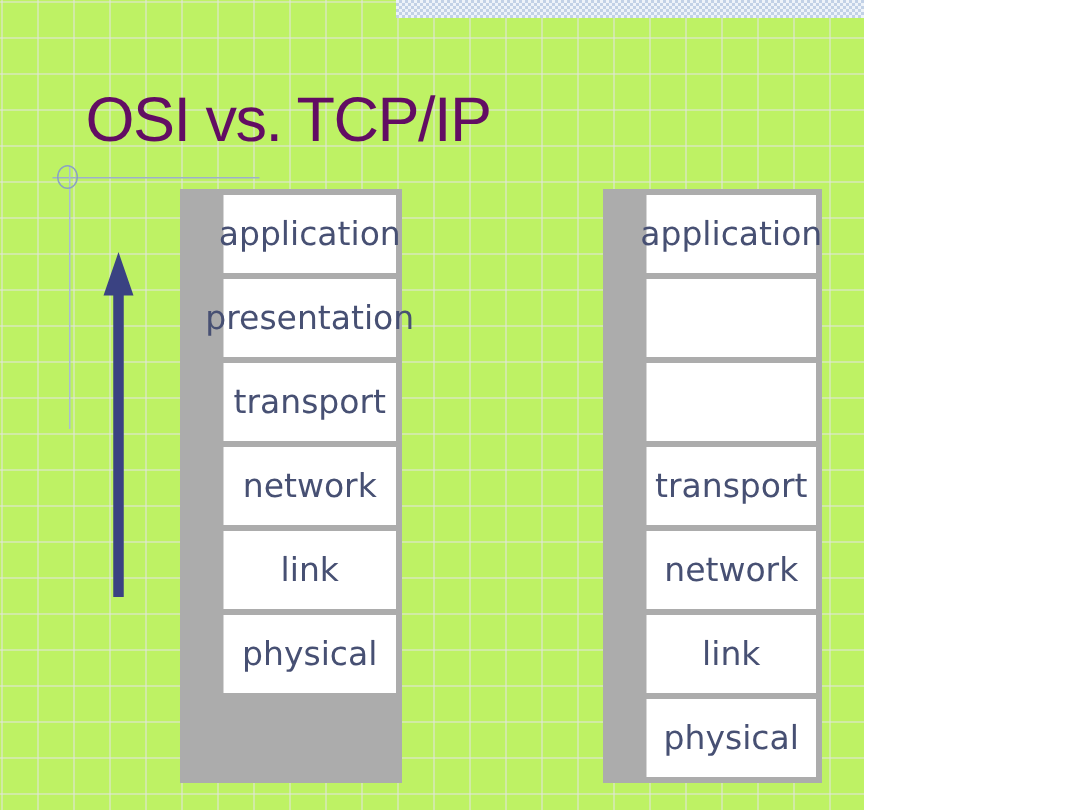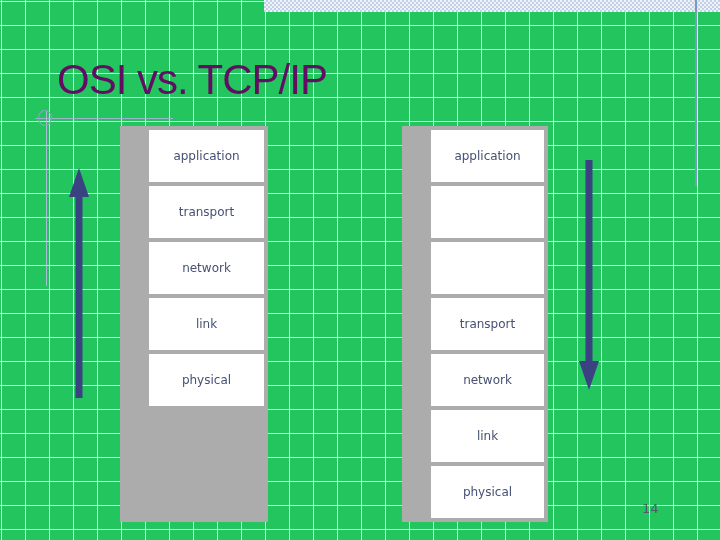--- a/index.html
+++ b/index.html
@@ -1,22 +1,22 @@
 <!DOCTYPE html>
 <html><head>
 <meta charset="utf-8">
 <style>
   html, body { margin: 0; padding: 0; }
   body { width: 720px; height: 540px; }
 
   .slide {
     position: relative;
-    width: 720px;
+    width: 576px;
     height: 540px;
-    background: #22c55e;
+    background: #bef264;
     overflow: hidden;
     font-family: "DejaVu Sans", sans-serif;
   }
 
   
   .grid {
     position: absolute;
     inset: 0;
     background-image:
       linear-gradient(to right, #e3e3e3 1px, transparent 1px),
@@ -87,21 +87,21 @@
   .stack-osi   { left: 120px; width: 148px; }
   .stack-tcpip { left: 402px; width: 146px; }
 
   .cell {
     height: 52px;
     background: #ffffff;
     display: flex;
     align-items: center;
     justify-content: center;
     color: #475073;
-    font-size: 12px;
+    font-size: 22px;
     white-space: nowrap;
     margin-left: 25px;
   }
 
   .arrow { position: absolute; }
   .arrow-up   { left: 67px;  top: 166px; }
   .arrow-down { left: 577px; top: 158px; }
 
   .page-number {
     position: absolute;
@@ -133,20 +133,21 @@
   </span>
 
   <span class="arrow arrow-down">
     <svg width="24" height="234" viewBox="0 0 24 234" xmlns="http://www.w3.org/2000/svg">
       <path d="M12 232 L2 203 L8.5 203 L8.5 2 L15.5 2 L15.5 203 L22 203 Z" fill="#3a4282"></path>
     </svg>
   </span>
 
   <div class="stack stack-osi">
       <div class="cell">application</div>
+      <div class="cell">presentation</div>
       <div class="cell">transport</div>
       <div class="cell">network</div>
       <div class="cell">link</div>
       <div class="cell">physical</div>
     </div>
 
   <div class="stack stack-tcpip">
       <div class="cell">application</div>
       <div class="cell"></div>
       <div class="cell"></div>

